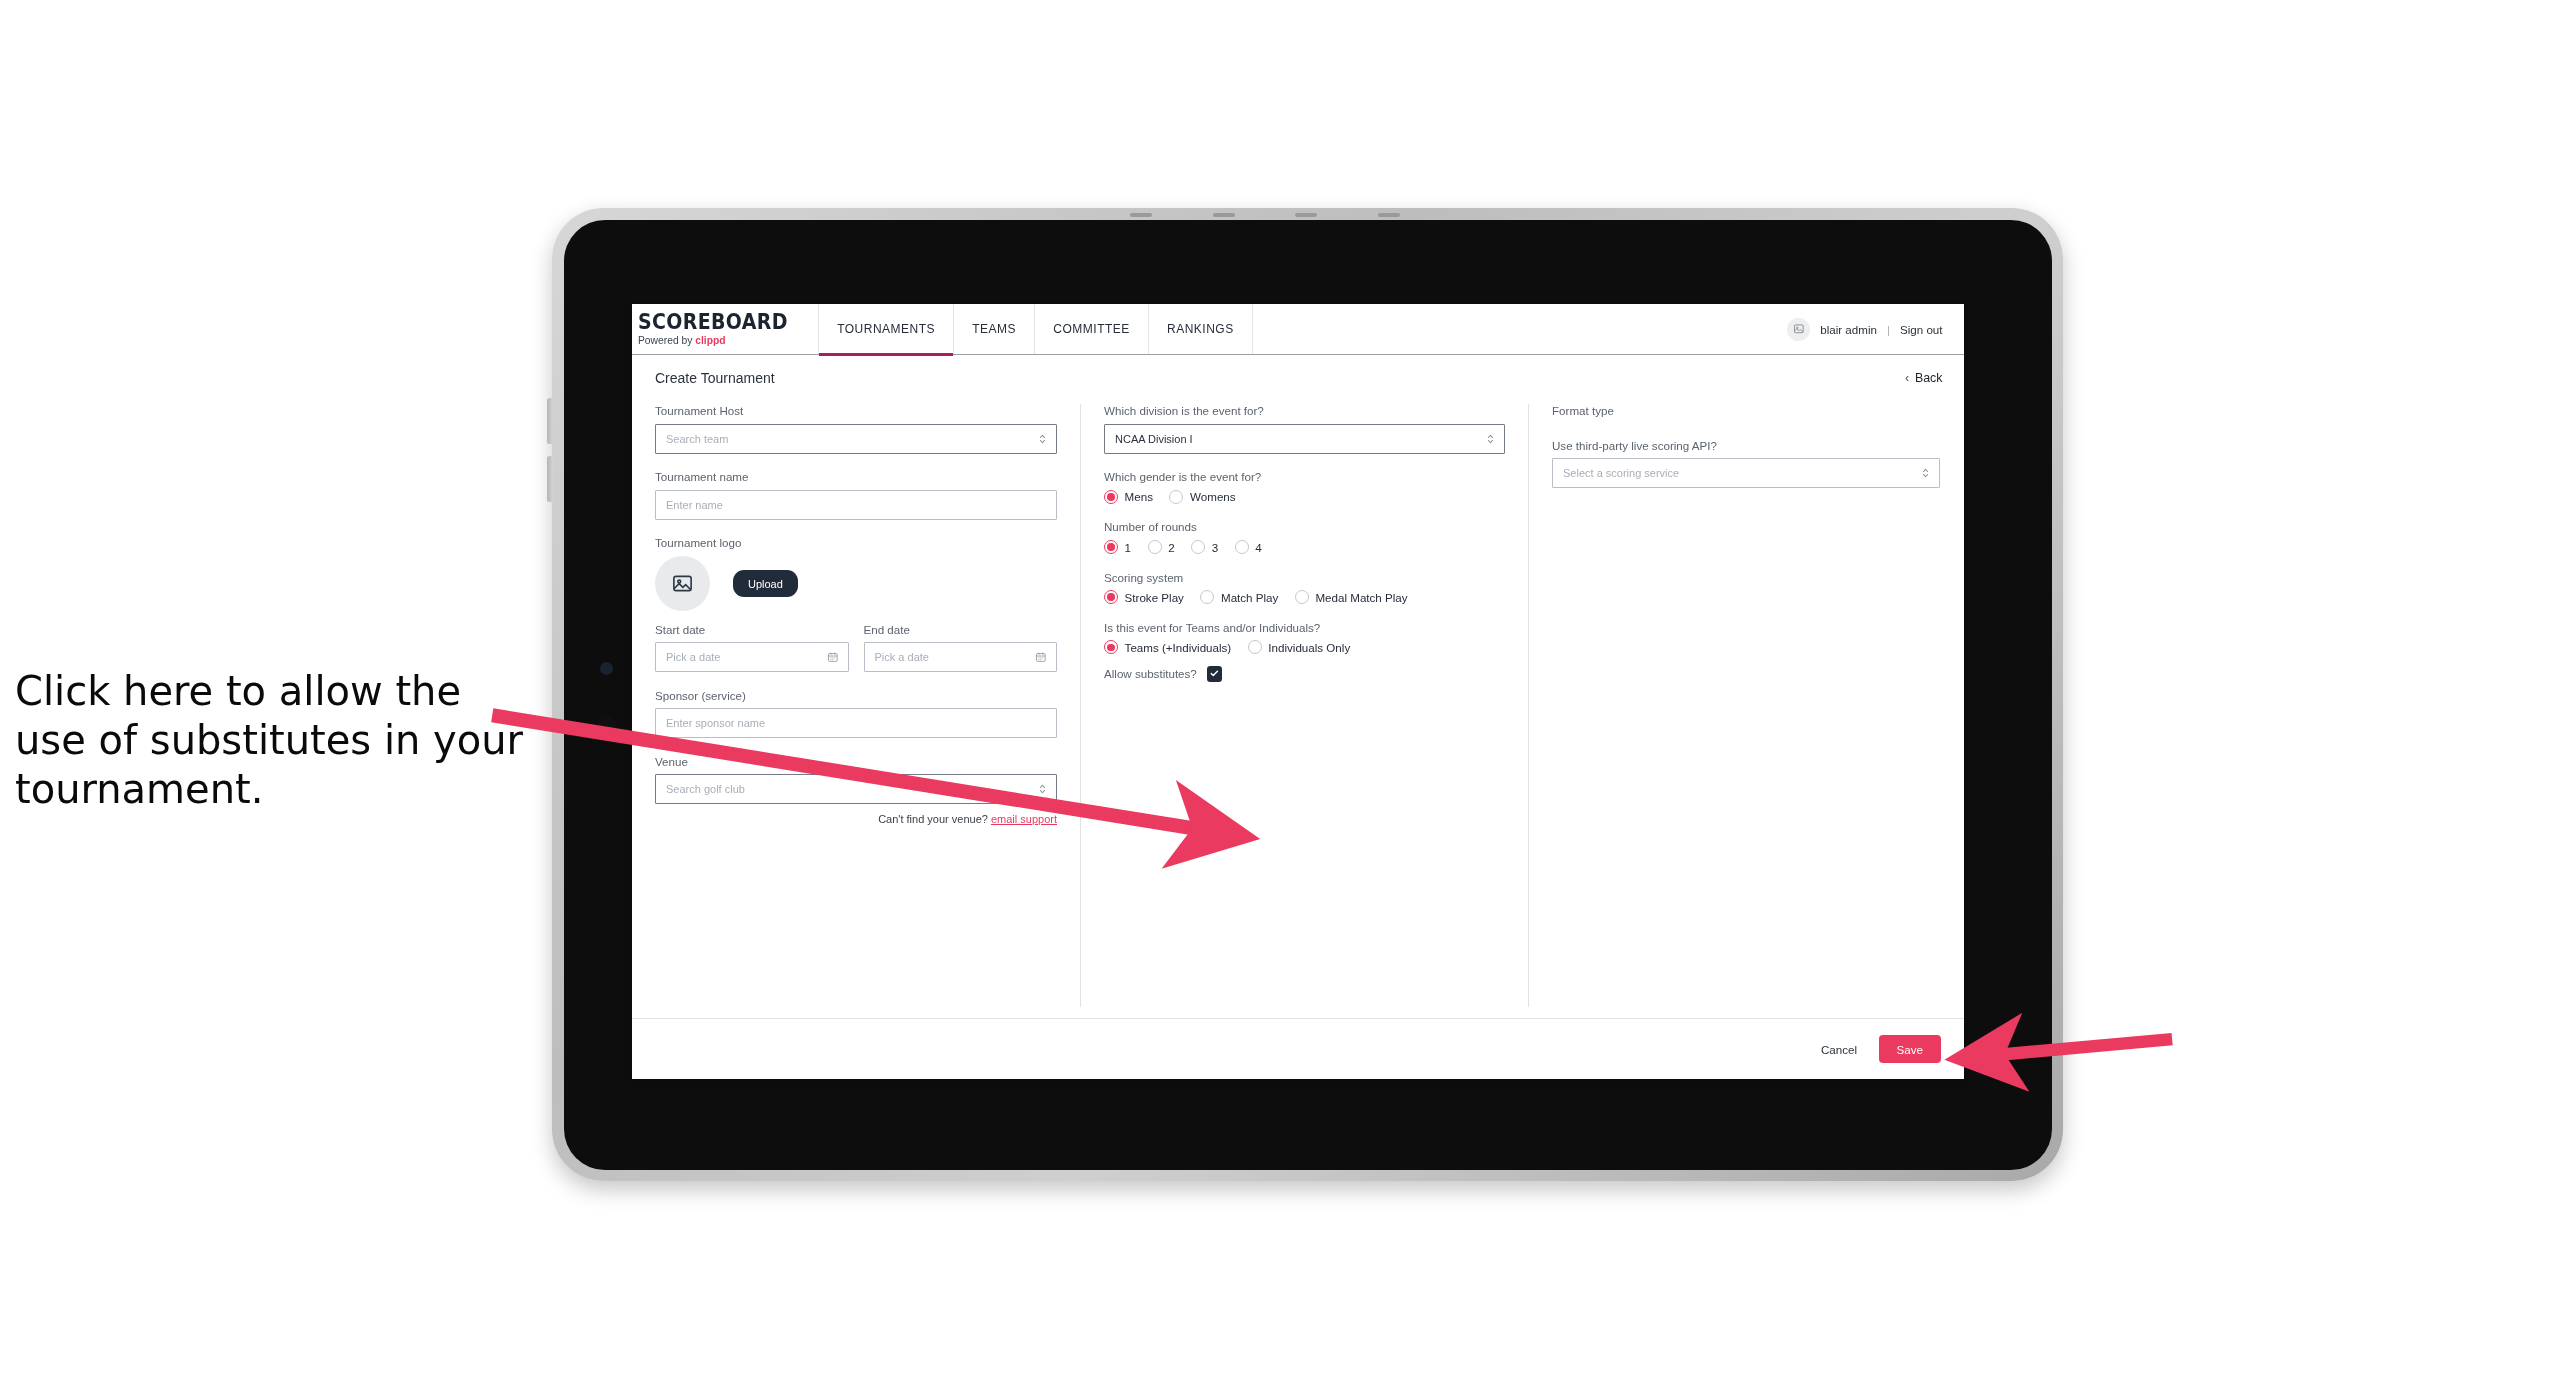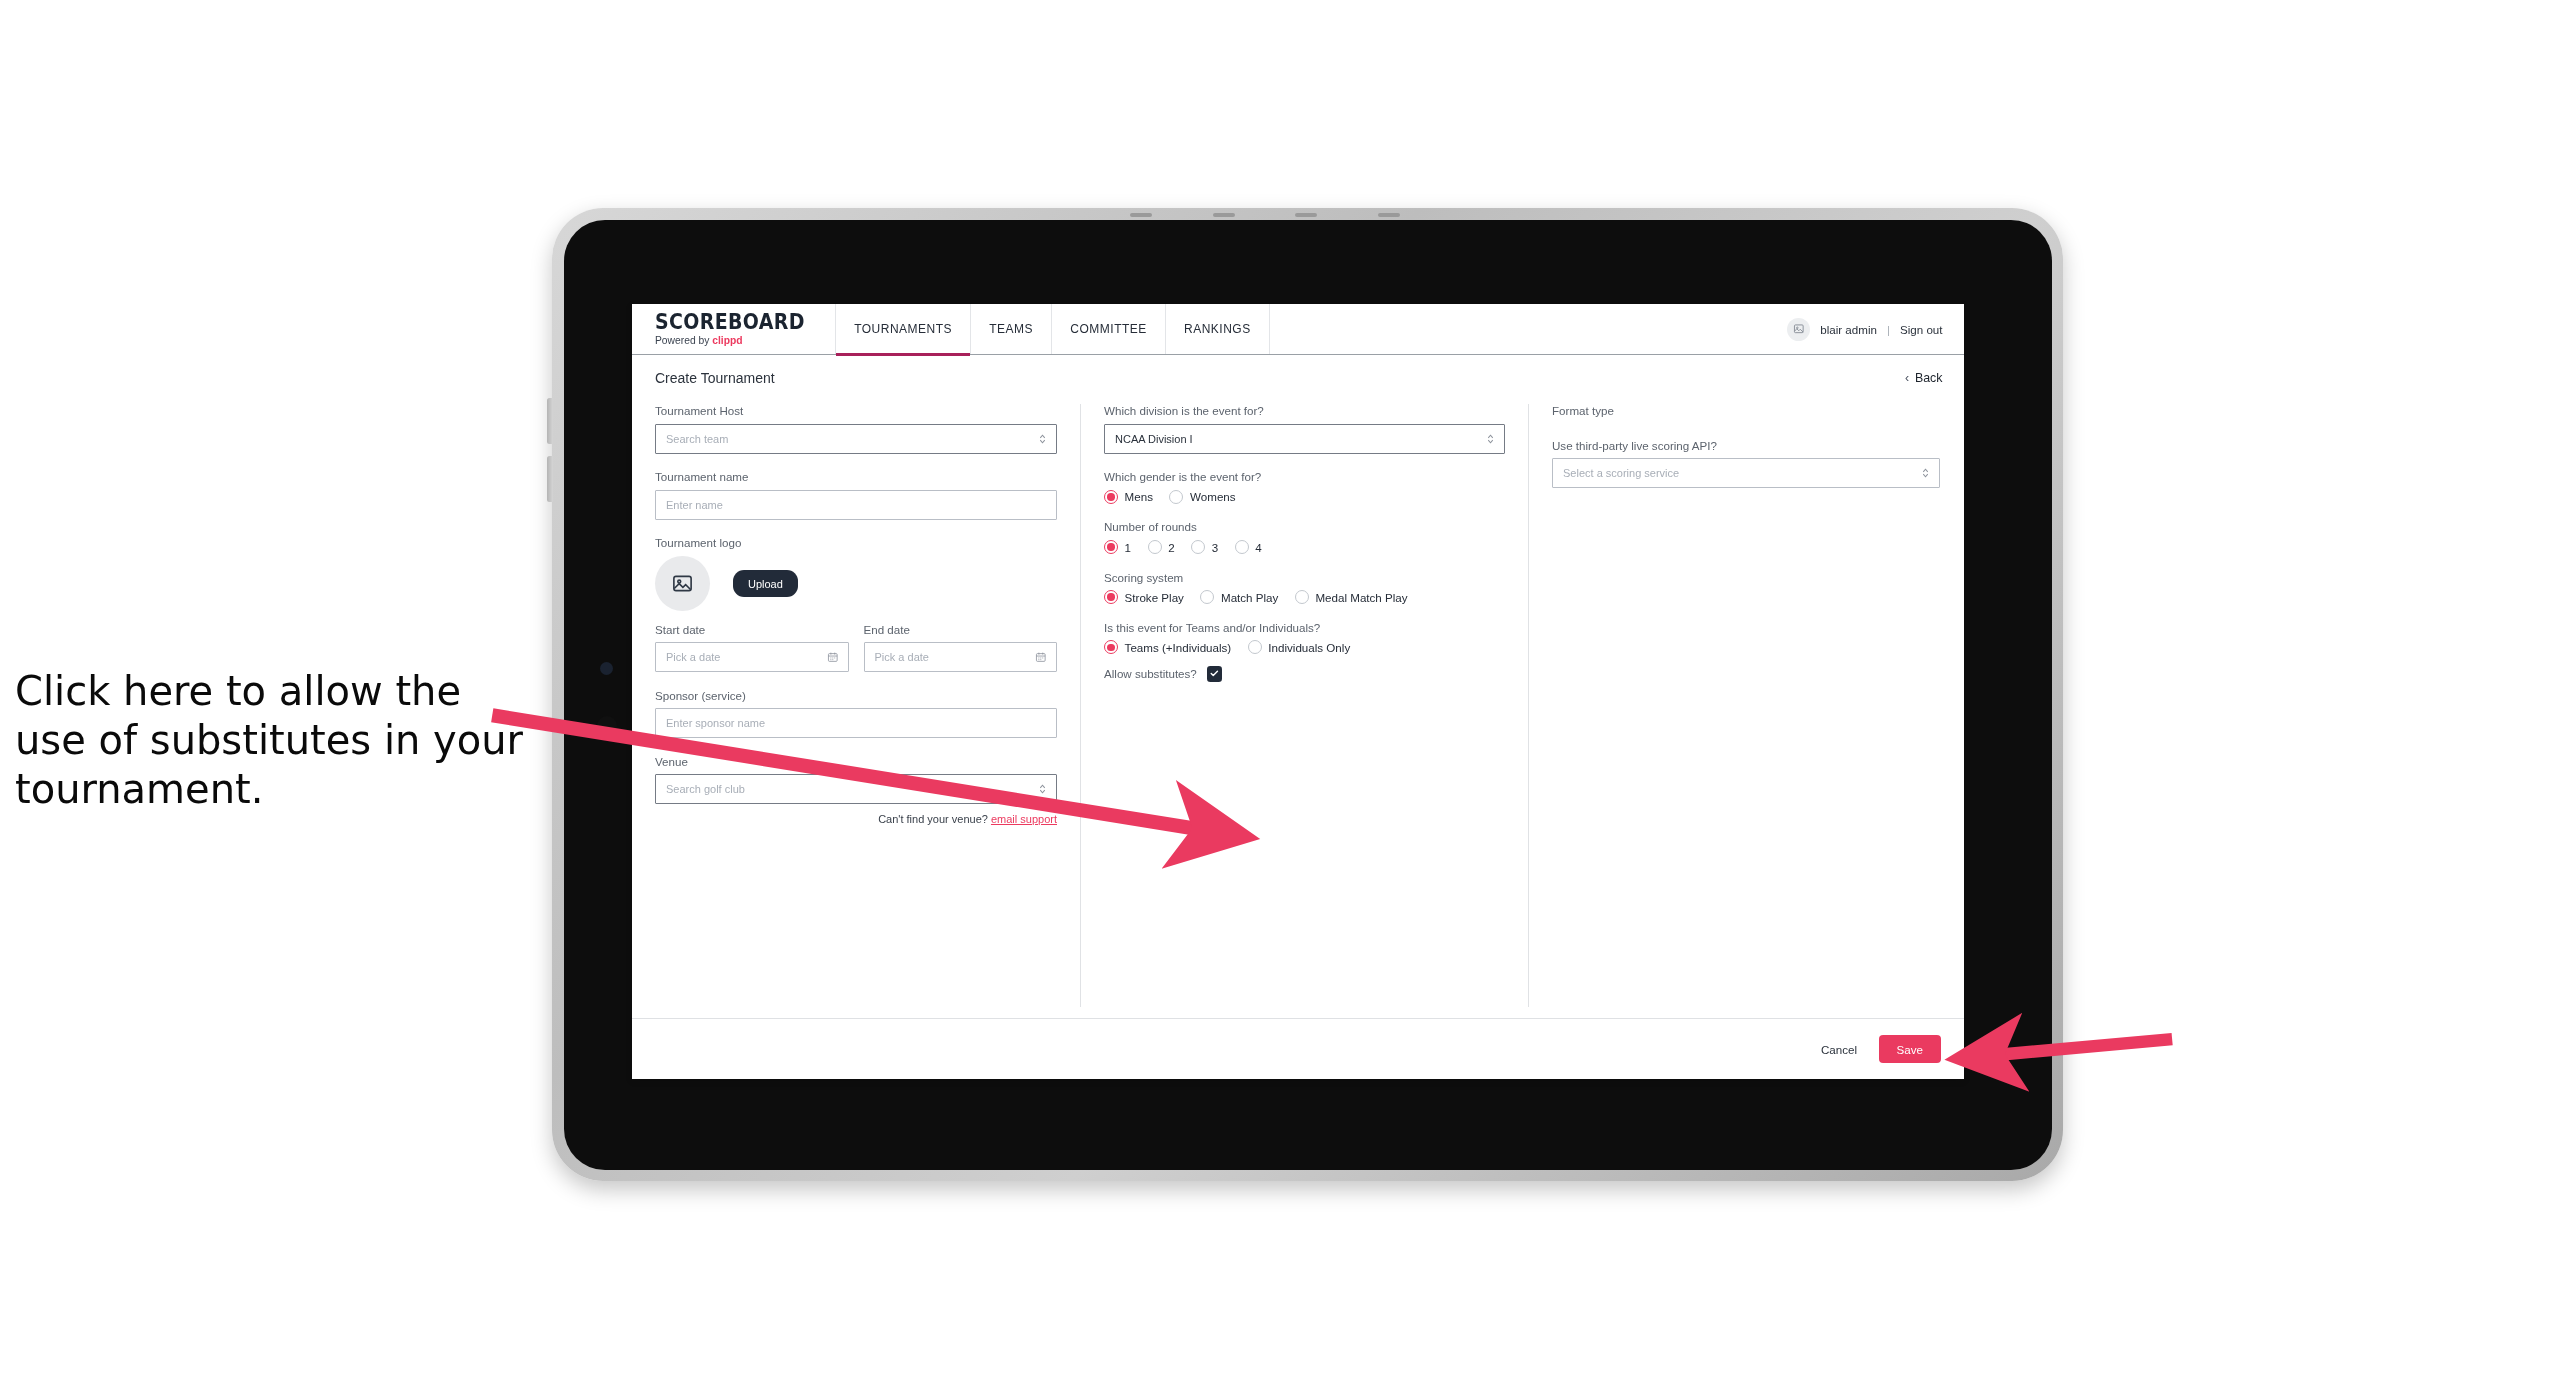--- a/index.html
+++ b/index.html
@@ -49,21 +49,21 @@
   }
 
   
   #app-nav {
     position: relative; height: 51px;
     border-bottom: 1.7px solid #9aa0a6;
     display: flex; align-items: stretch;
   }
   #brand {
     display: flex; flex-direction: column; justify-content: center;
-    padding: 0 18px 0 23px; min-width: 162px;
+    padding: 0 18px 0 6px; min-width: 162px;
   }
   #brand-title {
     font-family: "DejaVu Sans", sans-serif;
     font-weight: 700; font-size: 20.6px; letter-spacing: 0.4px;
     color: #1b2430; line-height: 1; transform: scaleX(.92); transform-origin: left center;
   }
   #brand-sub {
     margin-top: 3.3px; font-size: 10.3px; color: #3b4350; line-height: 1;
   }
   #brand-sub .clippd { color: #ec3a5f; font-weight: 700; }

